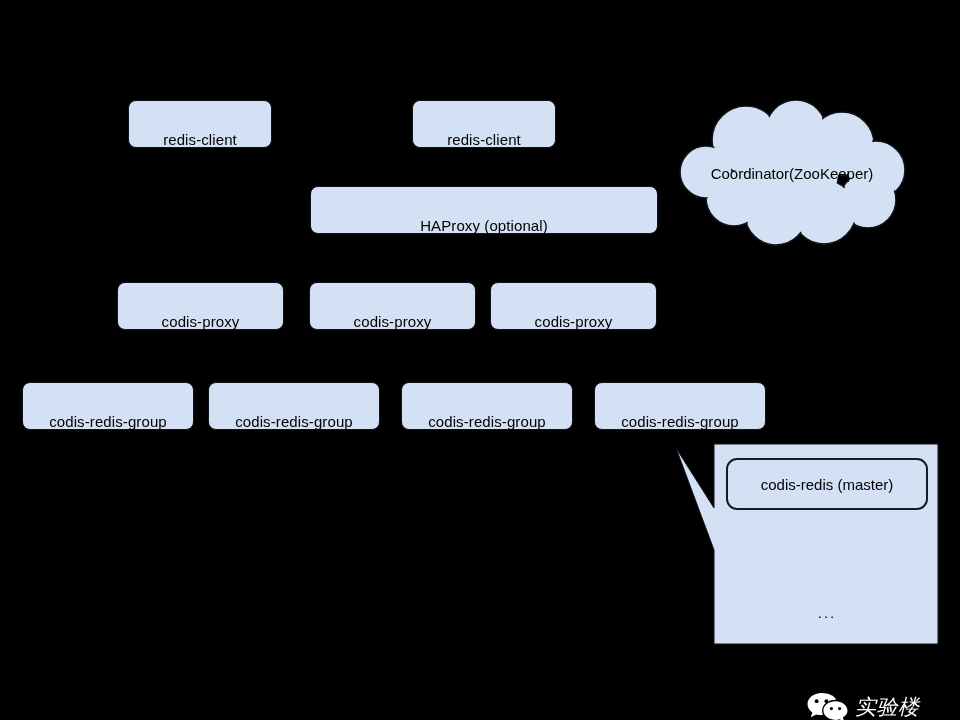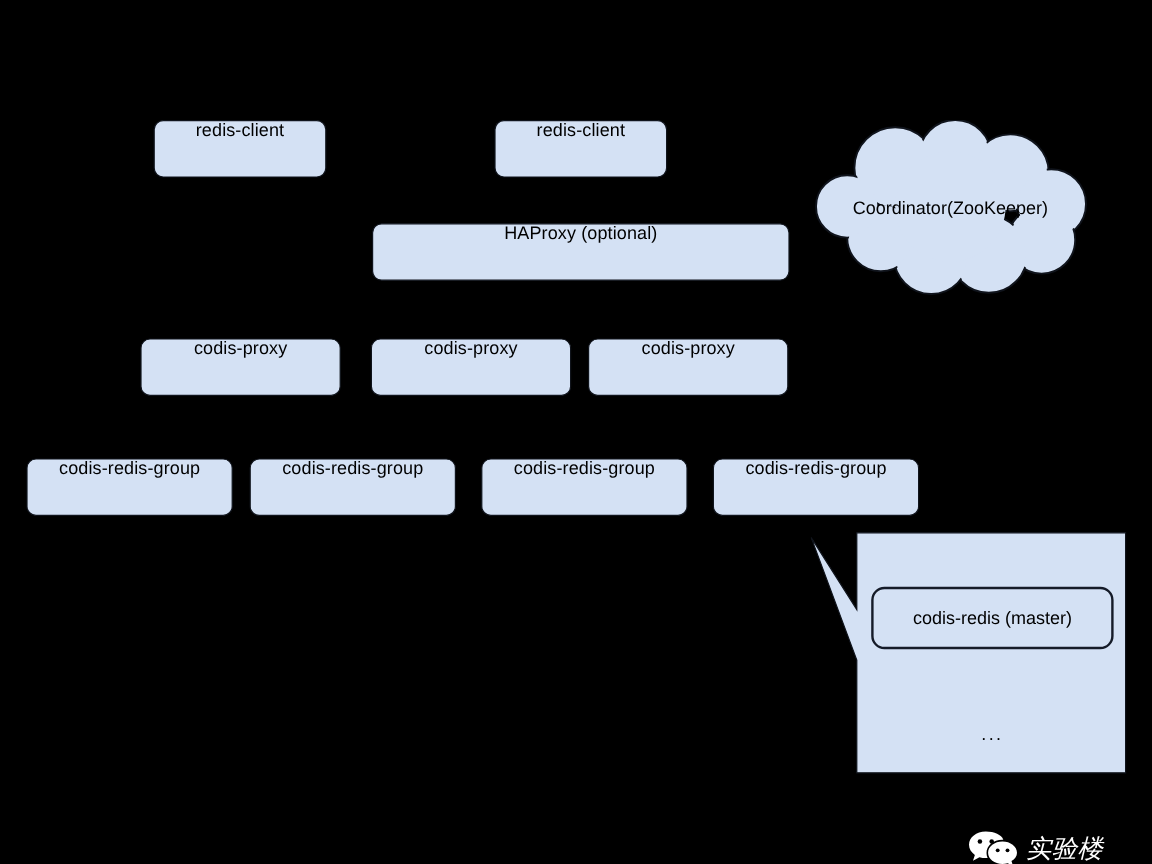--- a/index.html
+++ b/index.html
@@ -17,21 +17,21 @@
   }
 
   
   .node {
     position: absolute;
     box-sizing: border-box;
     background: #d4e1f4;
     border: 1px solid #10141c;
     border-radius: 8px;
     display: flex;
-    align-items: flex-start;
+    align-items: flex-end;
     justify-content: center;
     color: #000000;
     font-size: 15px;
     line-height: 1;
     letter-spacing: 0.1px;
     white-space: nowrap;
   }
 
   
   .cloud-wrap {
@@ -73,21 +73,20 @@
     box-sizing: border-box;
     background: #d4e1f4;
     border: 2px solid #151b28;
     border-radius: 11px;
     display: flex;
     align-items: center;
     justify-content: center;
     color: #000000;
     font-size: 15px;
     white-space: nowrap;
-    margin-top: 31px;
   }
   .callout-ellipsis {
     position: absolute;
     color: #000000;
     font-size: 15px;
     letter-spacing: 2px;
     text-align: center;
   }
 
   

